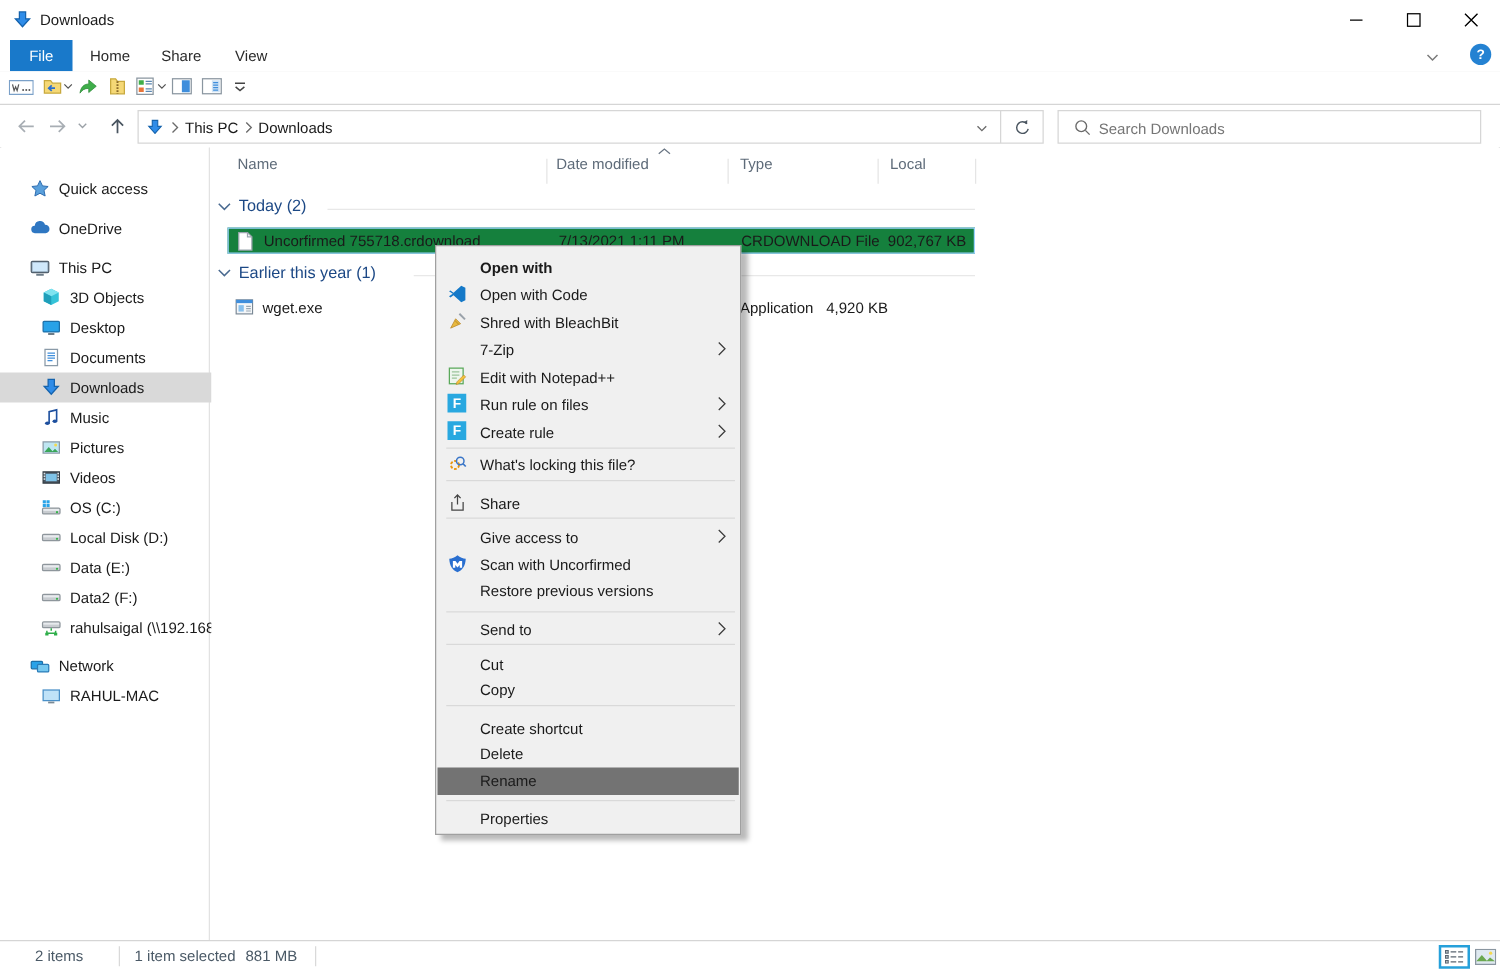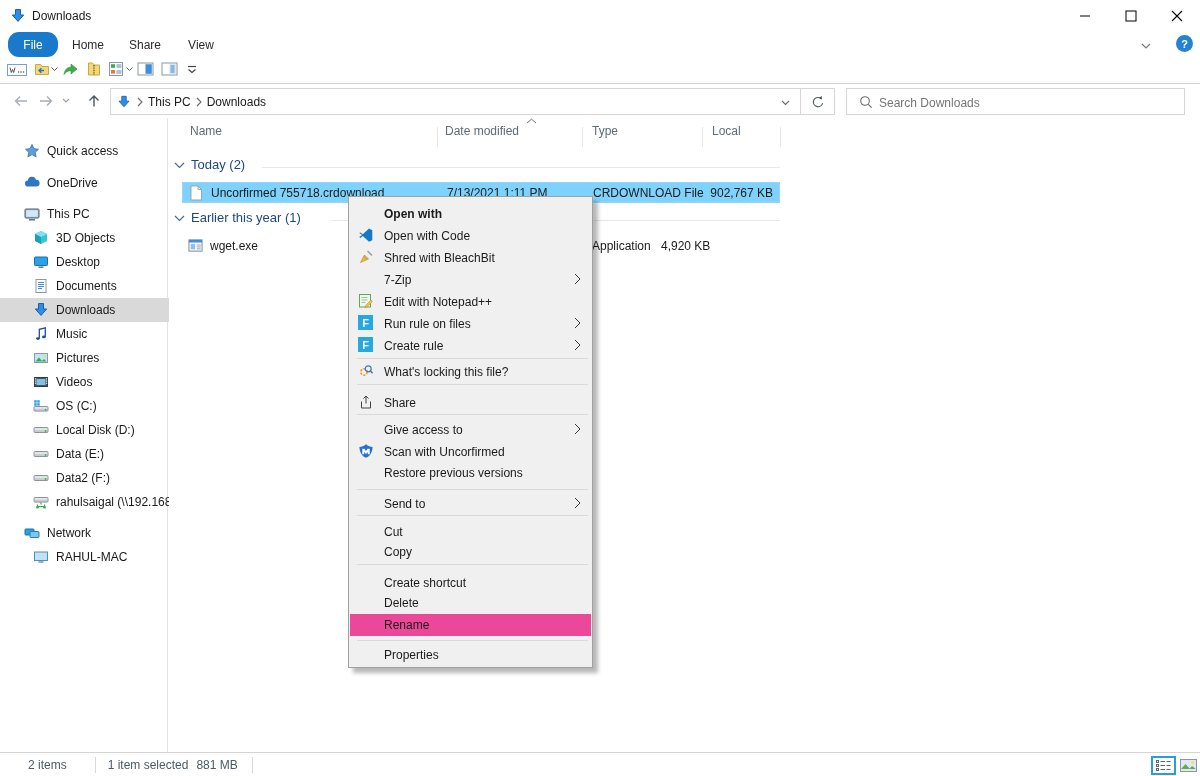--- a/index.html
+++ b/index.html
@@ -9,21 +9,21 @@
     box-shadow:inset 0 0 0 1px #9b9b9b;
   }
   .abs{position:absolute;}
   svg{display:block;}
   
   .titlebar{position:absolute;left:0;top:0;width:100%;height:32px;background:#fff;}
   .title-text{position:absolute;left:32px;top:9px;font-size:12px;}
   .winbtn{position:absolute;top:0;width:46px;height:32px;display:flex;align-items:center;justify-content:center;}
   
   .tabs{position:absolute;left:0;top:32px;width:100%;height:25px;border-bottom:1px solid #e3e3e3;background:#fff;}
-  .tab{position:absolute;top:0;height:25px;display:flex;align-items:center;justify-content:center;color:#2b2b2b;border-radius:11px;}
+  .tab{position:absolute;top:0;height:25px;display:flex;align-items:center;justify-content:center;color:#2b2b2b;}
   .tab.active{background:#1979ca;color:#fff;}
   
   .qat{position:absolute;left:0;top:57px;width:100%;height:26px;background:#fff;border-bottom:1px solid #d5d5d5;}
   .qicon{position:absolute;top:4px;}
   
   .navrow{position:absolute;left:0;top:84px;width:100%;height:34px;background:#fff;}
   .box{position:absolute;background:#fff;border:1px solid #d6d6d6;box-sizing:border-box;}
   .crumb{display:flex;align-items:center;height:100%;}
   .crumb-seg{padding:0 4px;}
   .search-input{position:absolute;left:30px;top:1px;height:23px;width:260px;border:none;outline:none;
@@ -36,27 +36,27 @@
   .srow.lv0{padding-left:24px;}
   .srow.lv1{padding-left:33px;}
   .srow.sel{background:#d9d9d9;}
   
   .filepane{position:absolute;left:169px;top:118px;width:1031px;height:634px;background:#fff;}
   .colhead{position:absolute;top:6px;color:#5e6b79;}
   .coldiv{position:absolute;top:9px;width:1px;height:20px;background:#e5e5e5;}
   .group-label{font-size:13px;color:#1c4885;}
   .group-rule{position:absolute;height:1px;background:#e8e8e8;}
   .filerow{position:absolute;height:21px;display:flex;align-items:center;}
-  .filerow.sel{background:#7dd3fc;border:1px solid #99d1ff;box-sizing:border-box;}
+  .filerow.sel{background:#15803d;border:1px solid #99d1ff;box-sizing:border-box;}
   .cell{position:absolute;top:3px;white-space:nowrap;}
   
   .menu{position:absolute;left:348px;top:196px;width:245px;height:472px;background:#f0f0f0;
     border:1px solid #a0a0a0;box-sizing:border-box;box-shadow:5px 5px 4px rgba(0,0,0,.28);z-index:50;}
   .mi{position:absolute;left:1px;right:1px;height:21px;display:flex;align-items:center;}
-  .mi.hover{background:#ec4899;}
+  .mi.hover{background:#737373;}
   .mi-label{margin-left:34px;white-space:nowrap;}
   .mi-label.bold{font-weight:bold;}
   .mi-icon{position:absolute;left:8px;top:2px;width:16px;height:16px;}
   .mi-arrow{position:absolute;right:10px;top:4px;}
   .menu-sep{position:absolute;left:8px;right:4px;height:1px;background:#d9d9d9;}
   .fj{width:15px;height:15px;background:#29a8e0;color:#fff;font-weight:bold;font-size:11px;
     display:flex;align-items:center;justify-content:center;}
   
   .statusbar{position:absolute;left:0;top:752px;width:100%;height:24px;background:#fff;border-top:1px solid #d5d5d5;
     box-sizing:border-box;display:flex;align-items:center;color:#4a5966;}

